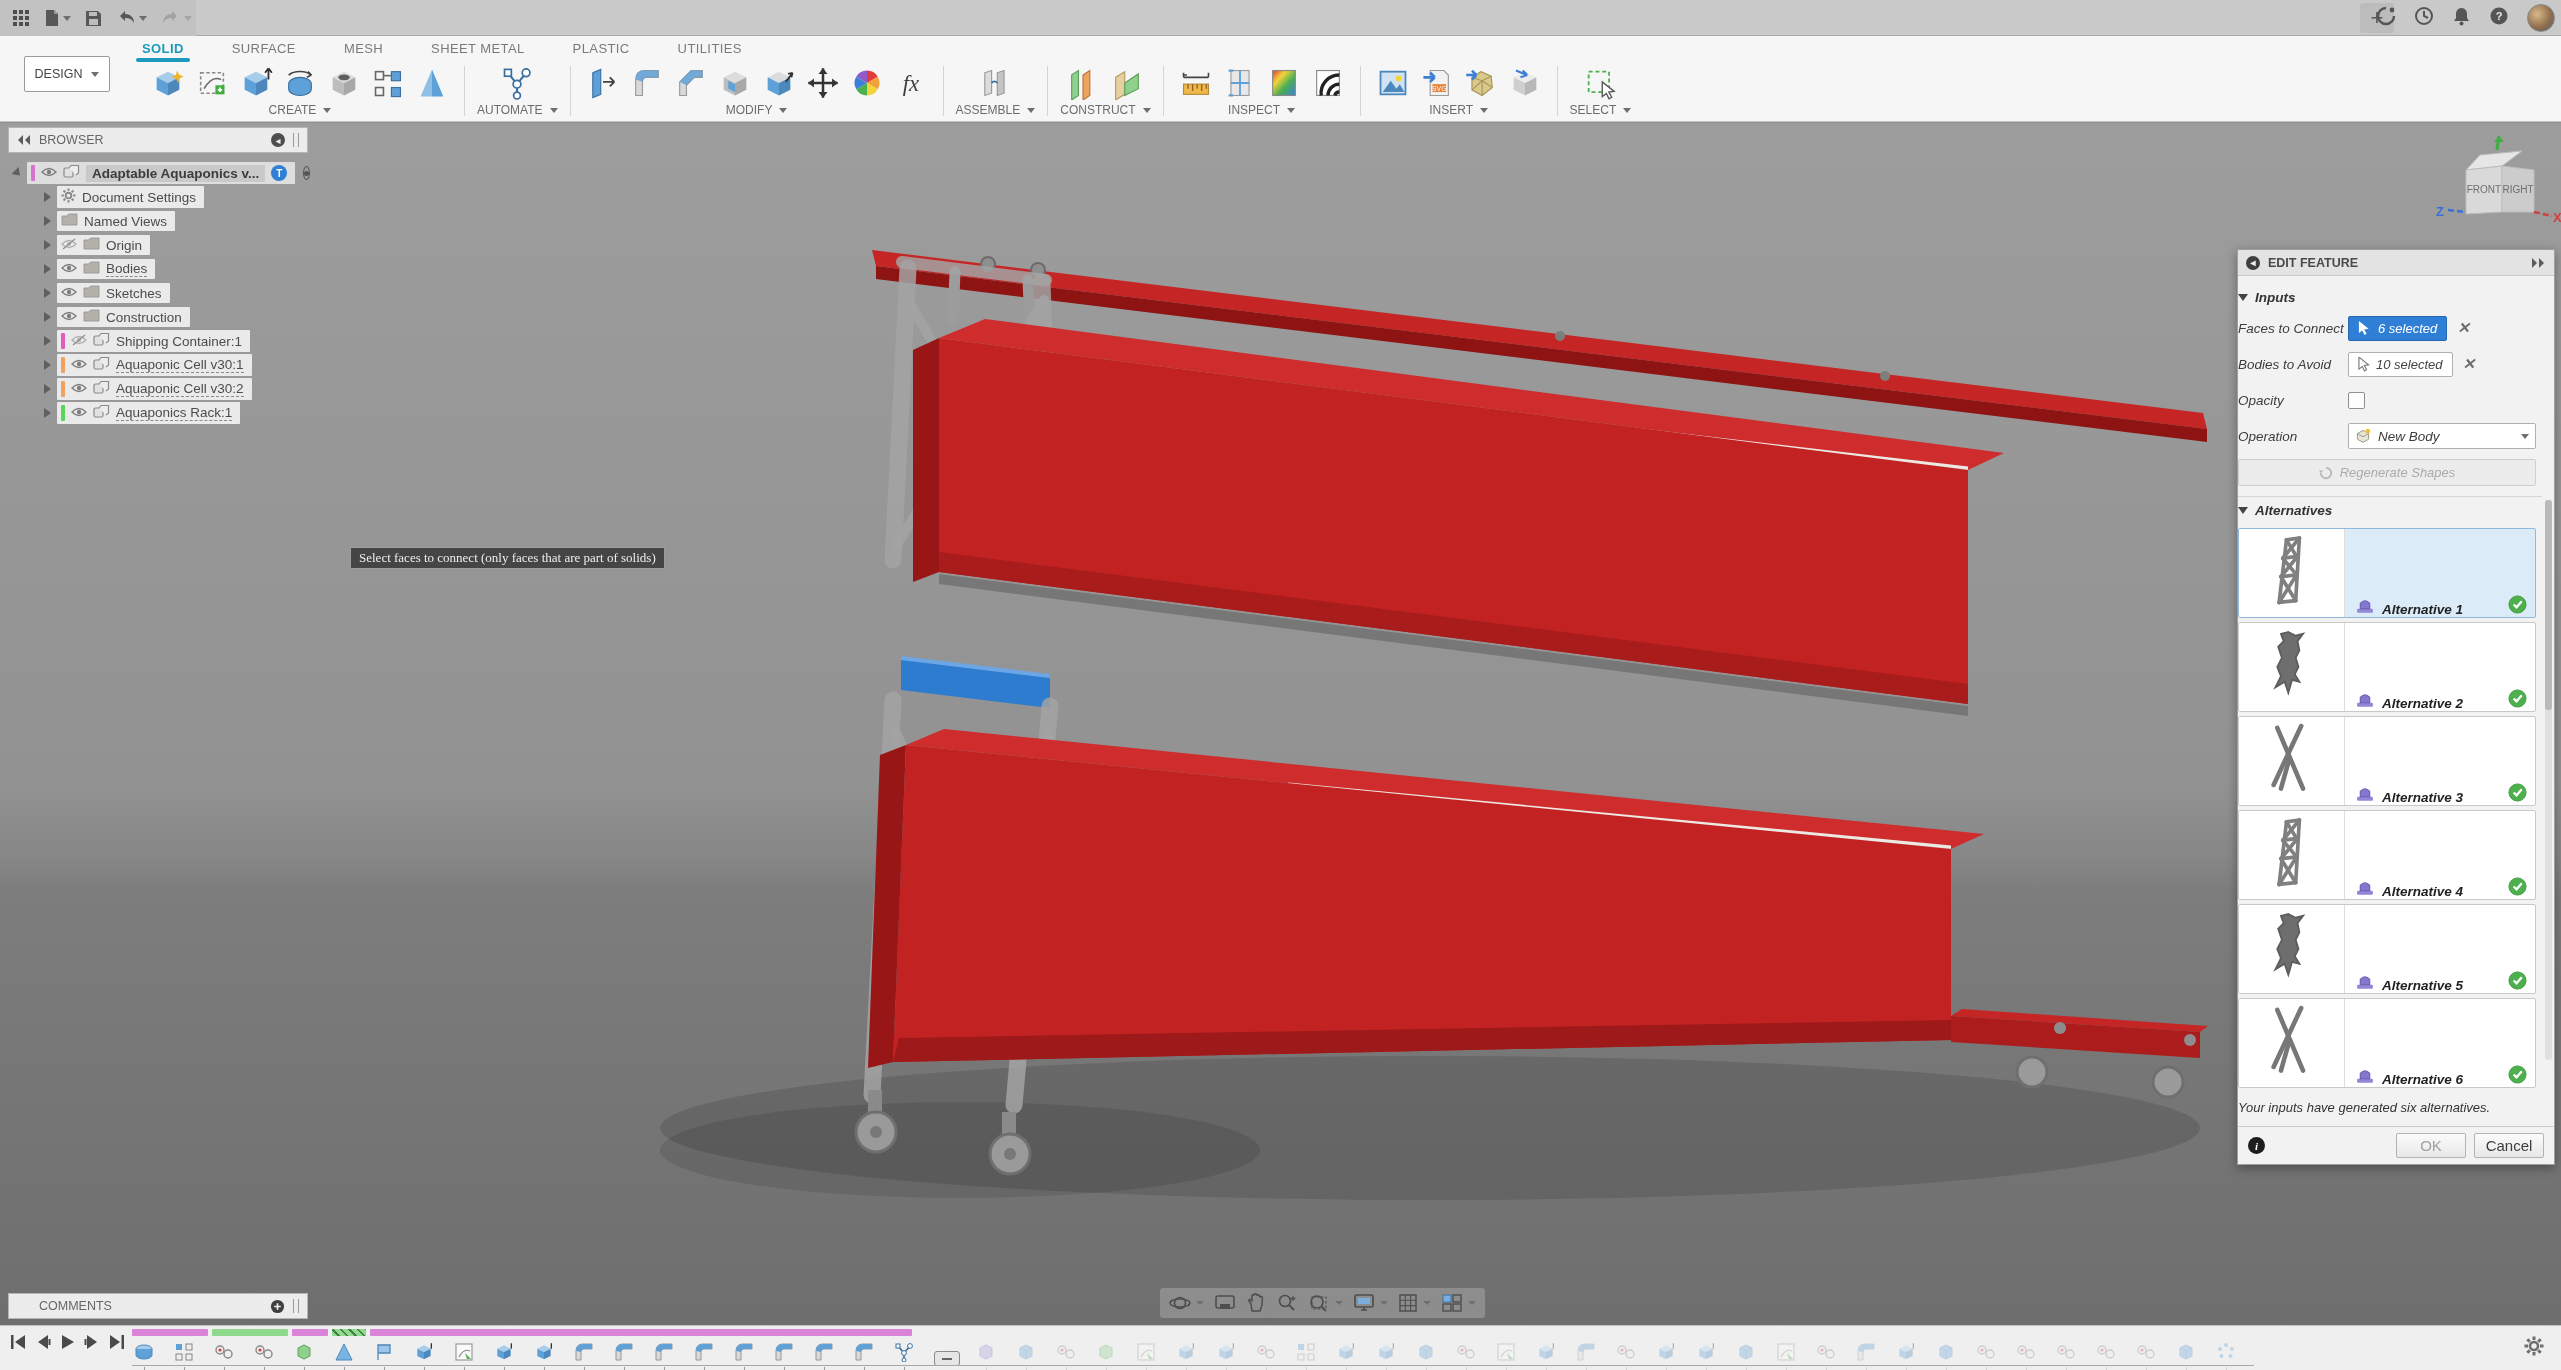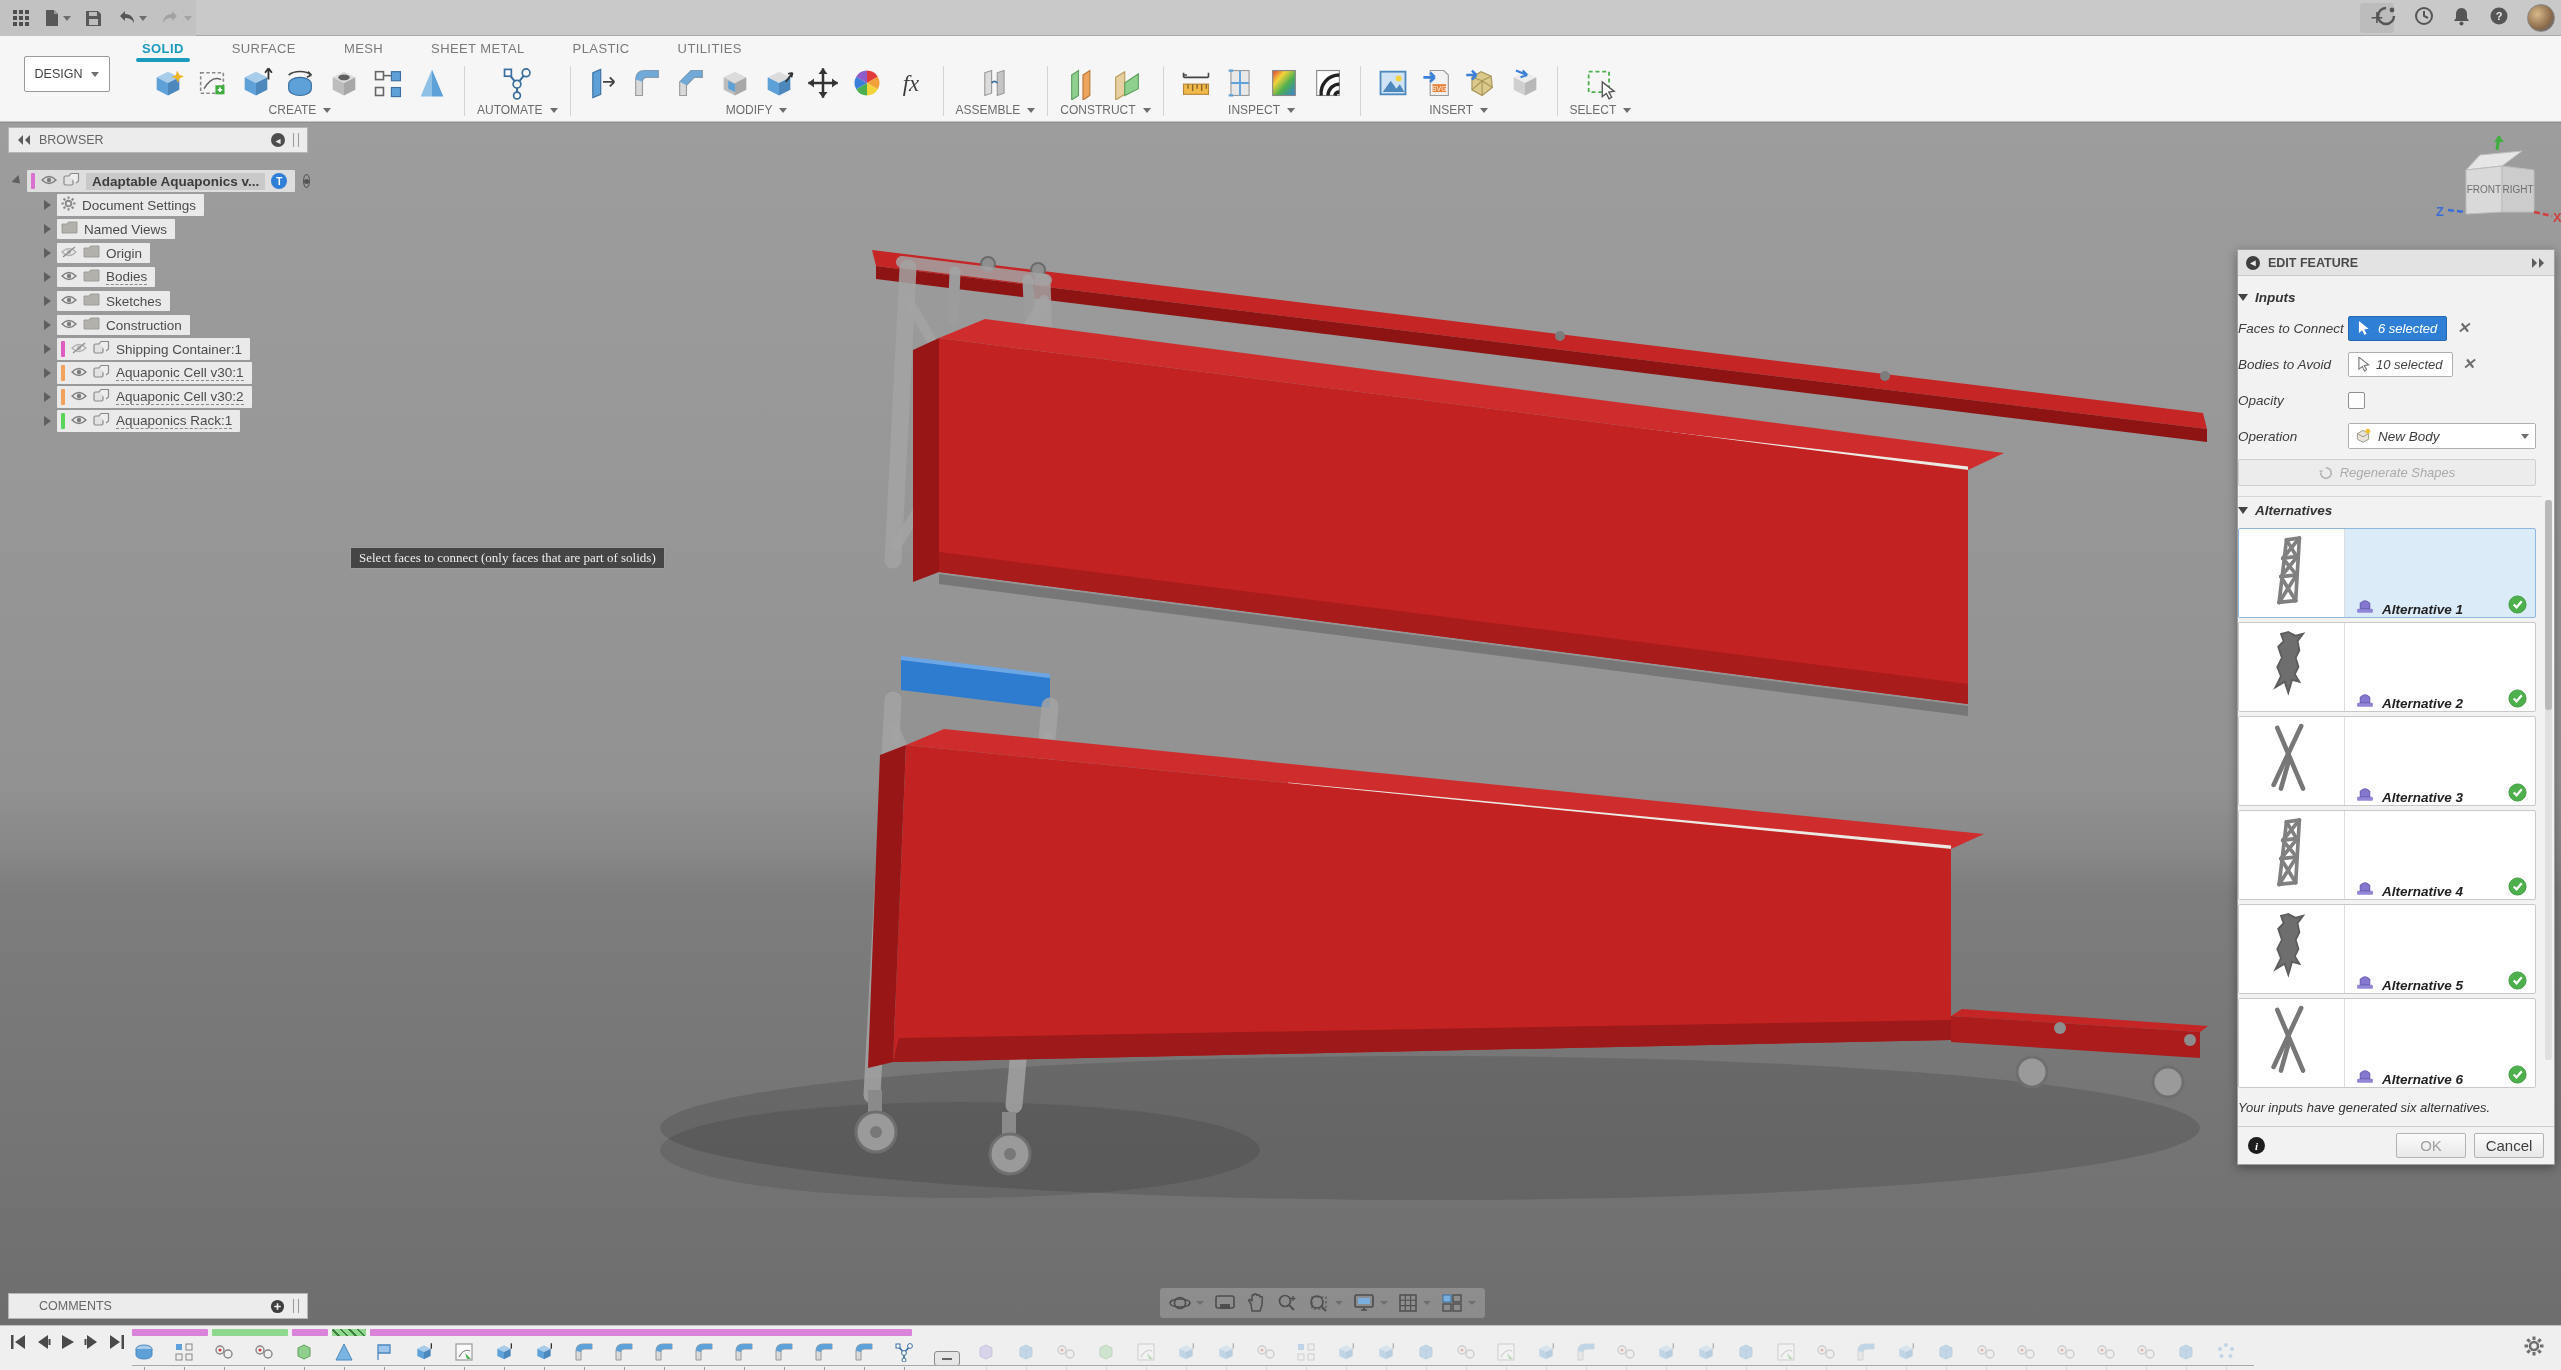--- a/index.html
+++ b/index.html
@@ -54,21 +54,21 @@
     color:#eee; font-size:13px; padding:2px 8px; white-space:nowrap;font-family:Liberation Serif, serif; }
 
   
   .browser { position:absolute; left:8px; top:127px; width:300px; }
   .panel-hdr { height:26px; background:#ececec; border:1px solid #b5b5b5; display:flex; align-items:center;
     padding:0 8px; color:#666; font-size:12.5px; gap:8px; }
   .panel-hdr .grow { flex:1; }
   .grip { width:6px; height:14px; border-left:1px solid #999; border-right:1px solid #999; }
   .dotbtn { width:14px; height:14px; border-radius:50%; background:#4e4e4e; color:#eee; font-size:10px;
     display:flex; align-items:center; justify-content:center; }
-  .tree { margin-top:16px; font-size:13.5px; color:#4c4c4c; }
+  .tree { margin-top:8px; font-size:13.5px; color:#4c4c4c; }
   .trow { display:flex; align-items:center; height:24px; }
   .tarrow { width:0; height:0; border-top:5px solid transparent; border-bottom:5px solid transparent;
     border-left:7px solid #5f5f5f; margin:0 6px; }
   .tarrow.open { transform:rotate(45deg); }
   .tchip { display:flex; align-items:center; gap:6px; background:rgba(243,243,243,.9); padding:2px 8px 2px 4px;
     border-radius:1px; }
   .cbar { width:4px; height:16px; border-radius:1px; }
   .tlabel { white-space:nowrap; }
   .tlabel.dashed { border-bottom:1px dashed #8a8a8a; }
   .badge-t { width:16px; height:16px; border-radius:50%; background:#2f7fd6; color:#fff; font-size:10px;

